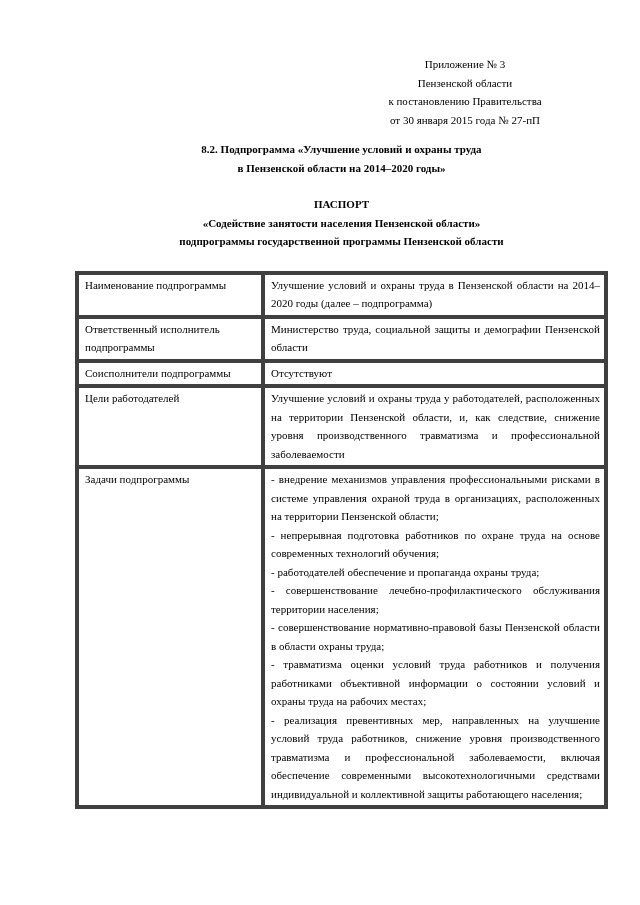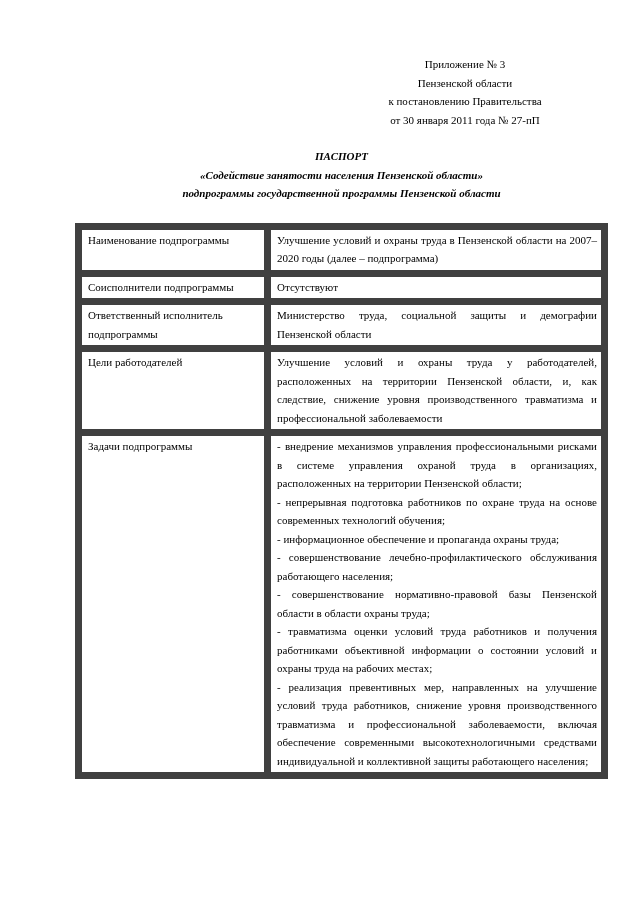--- a/index.html
+++ b/index.html
@@ -28,30 +28,29 @@
   .annex-line { white-space: nowrap; }
   .doc-title {
     margin-top: 11px;
     text-align: center;
     font-weight: bold;
   }
   .passport-head {
     margin-top: 18px;
     text-align: center;
     font-weight: bold;
-    font-style: italic;
   }
   table.passport {
     margin-top: 20px;
     border-collapse: collapse;
     width: 533px;
     table-layout: fixed;
   }
   table.passport td {
-    border: 7px solid #404040;
+    border: 4px solid #404040;
     vertical-align: top;
     padding: 1px 4px 2px 6px;
   }
   td.label-cell {
     width: 172px;
     text-align: left;
   }
   td.value-cell {
     text-align: justify;
     padding-left: 8px;
@@ -67,79 +66,85 @@
 <div class="page">
 
   <div class="annex">
 
       <div class="annex-line">Приложение № 3</div>
 
       <div class="annex-line">Пензенской области</div>
 
       <div class="annex-line">к постановлению Правительства</div>
 
-      <div class="annex-line">от 30 января 2011 года № 27-пП</div>
+      <div class="annex-line">от 30 января 2015 года № 27-пП</div>
     </div>
 
+  <div class="doc-title">
+
+      <div>8.2. Подпрограмма «Улучшение условий и охраны труда</div>
+
+      <div>в Пензенской области на 2014–2020 годы»</div>
+    </div>
 
   <div class="passport-head">
 
       <div>ПАСПОРТ</div>
 
       <div>«Содействие занятости населения Пензенской области»</div>
 
       <div>подпрограммы государственной программы Пензенской области</div>
     </div>
 
   <table class="passport">
     <tbody>
 
         <tr>
           <td class="label-cell">Наименование подпрограммы</td>
           <td class="value-cell">
 
-              <p class="para">Улучшение условий и охраны труда в Пензенской области на 2007–2020 годы (далее – подпрограмма)</p>
+              <p class="para">Улучшение условий и охраны труда в Пензенской области на 2014–2020 годы (далее – подпрограмма)</p>
+            </td>
+        </tr>
+
+        <tr>
+          <td class="label-cell">Ответственный исполнитель подпрограммы</td>
+          <td class="value-cell">
+
+              <p class="para">Министерство труда, социальной защиты и демографии Пензенской области</p>
             </td>
         </tr>
 
         <tr>
           <td class="label-cell">Соисполнители подпрограммы</td>
           <td class="value-cell">
 
               <p class="para">Отсутствуют</p>
-            </td>
-        </tr>
-
-        <tr>
-          <td class="label-cell">Ответственный исполнитель подпрограммы</td>
-          <td class="value-cell">
-
-              <p class="para">Министерство труда, социальной защиты и демографии Пензенской области</p>
             </td>
         </tr>
 
         <tr>
           <td class="label-cell">Цели работодателей</td>
           <td class="value-cell">
 
               <p class="para">Улучшение условий и охраны труда у работодателей, расположенных на территории Пензенской области, и, как следствие, снижение уровня производственного травматизма и профессиональной заболеваемости</p>
             </td>
         </tr>
 
         <tr>
           <td class="label-cell">Задачи подпрограммы</td>
           <td class="value-cell">
 
               <p class="para">- внедрение механизмов управления профессио­нальными рисками в системе управления охраной труда в организациях, расположенных на территории Пензенской области;</p>
 
               <p class="para">- непрерывная подготовка работников по охране труда на основе современных технологий обучения;</p>
 
-              <p class="para">- информационное обеспечение и пропаганда охраны труда;</p>
+              <p class="para">- работодателей обеспечение и пропаганда охраны труда;</p>
 
-              <p class="para">- совершенствование лечебно-профилактического обслуживания работающего населения;</p>
+              <p class="para">- совершенствование лечебно-профилактического обслуживания территории населения;</p>
 
               <p class="para">- совершенствование нормативно-правовой базы Пензенской области в области охраны труда;</p>
 
               <p class="para">- травматизма оценки условий труда работников и получения работниками объективной информации о состоянии условий и охраны труда на рабочих местах;</p>
 
               <p class="para">- реализация превентивных мер, направленных на улучшение условий труда работников, снижение уровня производственного травматизма и профессио­нальной заболеваемости, включая обеспечение современными высокотехнологичными средствами индивидуальной и коллективной защиты работающего населения;</p>
 
             </td>
         </tr>
       </tbody>

